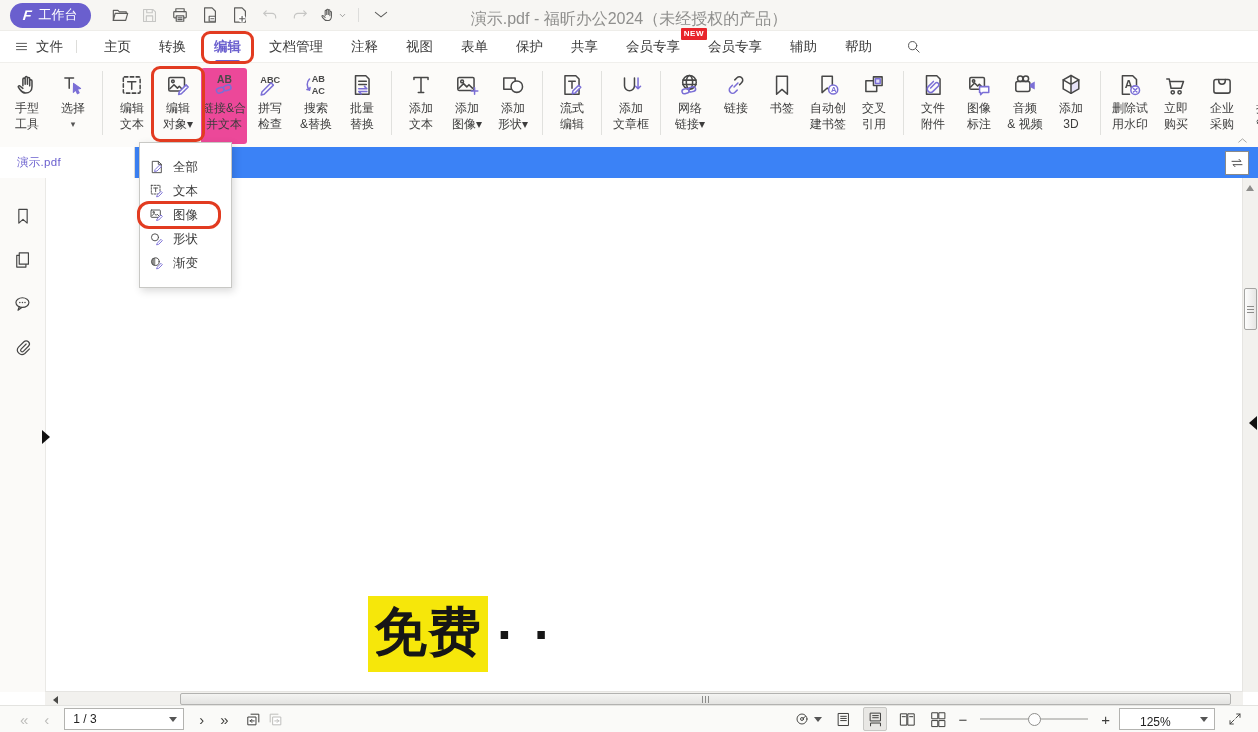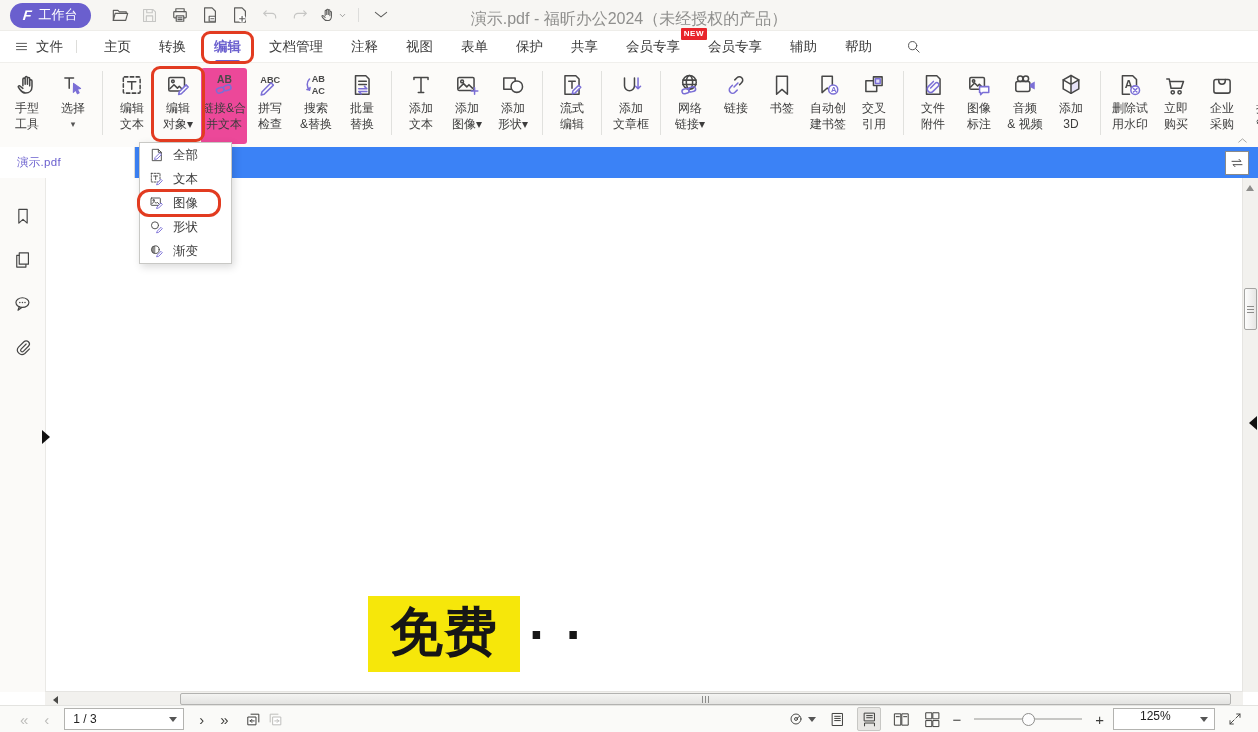--- a/index.html
+++ b/index.html
@@ -48,21 +48,21 @@
   .tbtn{min-width:42px;height:75px;padding:1px 2px 0;display:flex;flex-direction:column;
     align-items:center;border-radius:3px;position:relative}
   .tbtn.pressed{background:#ec4899}
   .tbtn .ticon{height:31px;display:flex;align-items:center;color:#474747;margin-bottom:1px}
   .tlbl{font-size:12px;line-height:15.5px;text-align:center;color:#3d3d3d;white-space:nowrap}
   .tgdiv{width:1px;height:64px;background:#e1e1de;margin:3px 6px 0;flex:none}
   .collapse{position:absolute;right:9px;bottom:5px;color:#8d8d8b}
 
   
   .dropdown{position:absolute;top:142px;left:139px;width:91px;background:#fff;
-    border:1px solid #c8c8c5;box-shadow:2px 3px 8px rgba(0,0,0,.15);padding:0 0;z-index:50}
+    border:1px solid #c8c8c5;box-shadow:2px 3px 8px rgba(0,0,0,.15);padding:12px 0;z-index:50}
   .dd-item{height:24px;display:flex;align-items:center;gap:8px;padding-left:9px;font-size:12.5px;color:#3b3b3b;position:relative}
   .dd-ic{width:16px;height:16px;color:#4a4a4a;flex:none}
 
   
   .tabbar{position:absolute;top:147px;left:0;right:0;height:31px;background:#3b82f6}
   .tab{position:absolute;left:0;top:0;bottom:0;width:117px;background:#fff;
     border-right:1px solid #dcdcd9;display:flex;align-items:center;padding-left:17px;
     font-size:11.5px;color:#6a5fce;letter-spacing:.3px}
   .tab-tool{position:absolute;right:9px;top:4px;width:22px;height:22px;border:1px solid #8b8b89;
     background:#fff;display:flex;align-items:center;justify-content:center;color:#3f3f3f}
@@ -73,21 +73,21 @@
     border-right:1px solid #eae9e6;display:flex;flex-direction:column;align-items:center;
     padding-top:28px;gap:24px;color:#454545}
   .side .sic{width:20px;height:20px}
   .handle-l{position:absolute;left:42px;top:252px;width:0;height:0;
     border-top:7px solid transparent;border-bottom:7px solid transparent;border-left:8px solid #111;z-index:5}
   .handle-r{position:absolute;right:1px;top:238px;width:0;height:0;
     border-top:7px solid transparent;border-bottom:7px solid transparent;border-right:8px solid #111;z-index:5}
 
   .headline{position:absolute;left:368px;top:418px;display:flex;align-items:center;
     font-weight:800;font-size:53px;color:#161616;letter-spacing:1px;white-space:nowrap}
-  .hl-mark{background:#f6e70a;padding:1px 22px 3px}
+  .hl-mark{background:#f6e70a;padding:1px 6px 3px}
   .hl-dot{margin:0 9px;font-weight:800}
 
   
   .vsb{position:absolute;right:0;top:0;bottom:14px;width:15px;background:#f2f1ee;border-left:1px solid #e6e5e2}
   .vsb-up{position:absolute;top:7px;left:3px;width:0;height:0;border-left:4.5px solid transparent;
     border-right:4.5px solid transparent;border-bottom:6px solid #8d8d8b}
   .vsb-thumb{position:absolute;top:110px;left:1px;right:1px;height:40px;
     background:linear-gradient(90deg,#fdfdfd,#e6e6e4);border:1px solid #a5a5a3;border-radius:2px;
     display:flex;flex-direction:column;align-items:center;justify-content:center;gap:2px}
   .vsb-thumb i{display:block;width:7px;height:1px;background:#8c8c8a}
@@ -110,21 +110,21 @@
     align-items:center;padding-left:8px;margin:0 7px;position:relative;color:#222}
   .box-caret{position:absolute;right:6px;top:8px;width:0;height:0;border-left:4px solid transparent;
     border-right:4px solid transparent;border-top:5px solid #555}
   .sb-right{margin-left:auto;display:flex;align-items:center;padding-right:12px;gap:9px}
   .vm{width:22px;height:22px;display:flex;align-items:center;justify-content:center;color:#3e3e3c}
   .vm.sel{background:#e8e7e4;border:1px solid #c7c7c4;border-radius:2px}
   .sl-track{width:108px;height:2px;background:#c7c7c4;position:relative;margin:0 4px}
   .sl-knob{position:absolute;left:50%;top:-5px;margin-left:-6px;width:11px;height:11px;
     border:1px solid #8e8e8c;border-radius:50%;background:#fdfdfd}
   .zoombox{width:74px;height:20px;border:1px solid #b3b3b0;background:#fff;display:flex;
-    align-items:flex-start;padding-left:26px;position:relative;color:#222}
+    align-items:flex-end;padding-left:20px;position:relative;color:#222}
   .zch{font-size:15px;color:#3e3e3c}
 </style>
 </head>
 <body>
 
 <svg width="0" height="0" style="position:absolute">
 <defs>
 <symbol id="s-hand" viewBox="0 0 24 24">
         <g class="sym">
           <path d="M8.2 12.6V6.7a1.05 1.05 0 0 1 2.1 0v4.6M10.3 11.2V5.3a1.05 1.05 0 0 1 2.1 0v5.9M12.4 11.2V6.1a1.05 1.05 0 0 1 2.1 0v6.1M14.5 12.8V8.3a1.05 1.05 0 0 1 2.1 0v5.2c0 3.6-2.4 5.9-5.8 5.9-2.5 0-3.7-1.1-5.3-3.3l-1.4-2c-.6-.8.5-1.8 1.3-1.2l2.8 2.2"></path>

